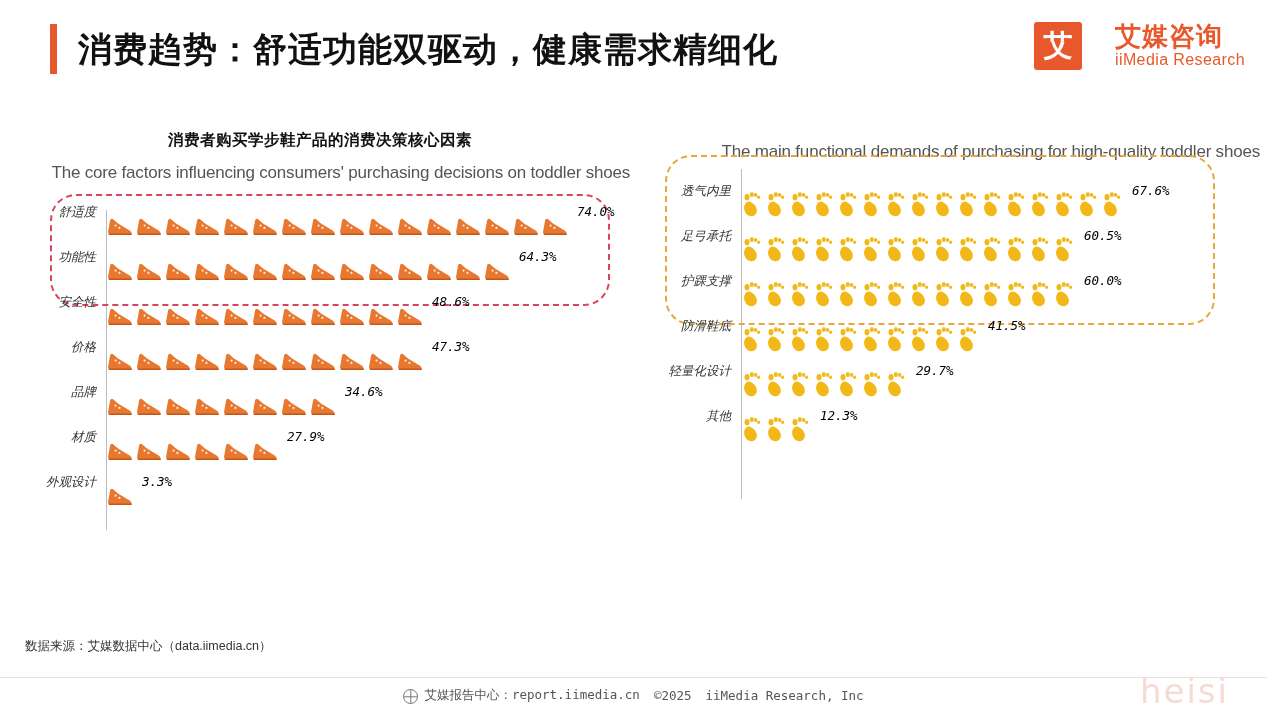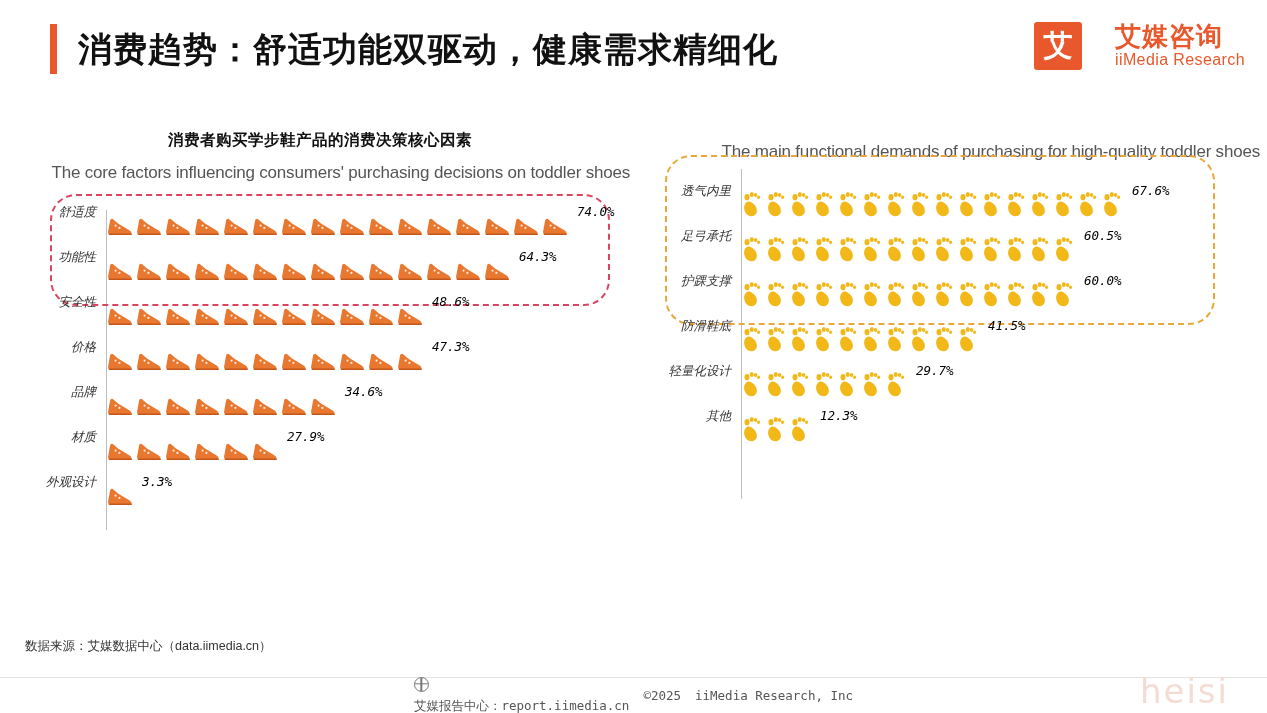--- a/index.html
+++ b/index.html
@@ -113,21 +113,21 @@
     border:1.4px solid #777; display:inline-block; position:relative;
   }
   .footer .globe:before{
     content:""; position:absolute; left:50%; top:0; bottom:0; width:1.4px;
     background:#777; transform:translateX(-50%);
   }
   .footer .globe:after{
     content:""; position:absolute; top:50%; left:0; right:0; height:1.4px;
     background:#777; transform:translateY(-50%);
   }
-  .footer-item { display:flex; align-items:flex-start; gap:6px;flex-direction:column; }
+  .footer-item { display:flex; align-items:flex-end; gap:6px; }
   .watermark {
     position:absolute; right:38px; bottom:2px;
     font-size:34px; color:#f4dcd4; letter-spacing:2px;
     font-family:"DejaVu Sans", sans-serif;
     margin-top:36px;
   }
 </style>
 </head>
 <body>
 

